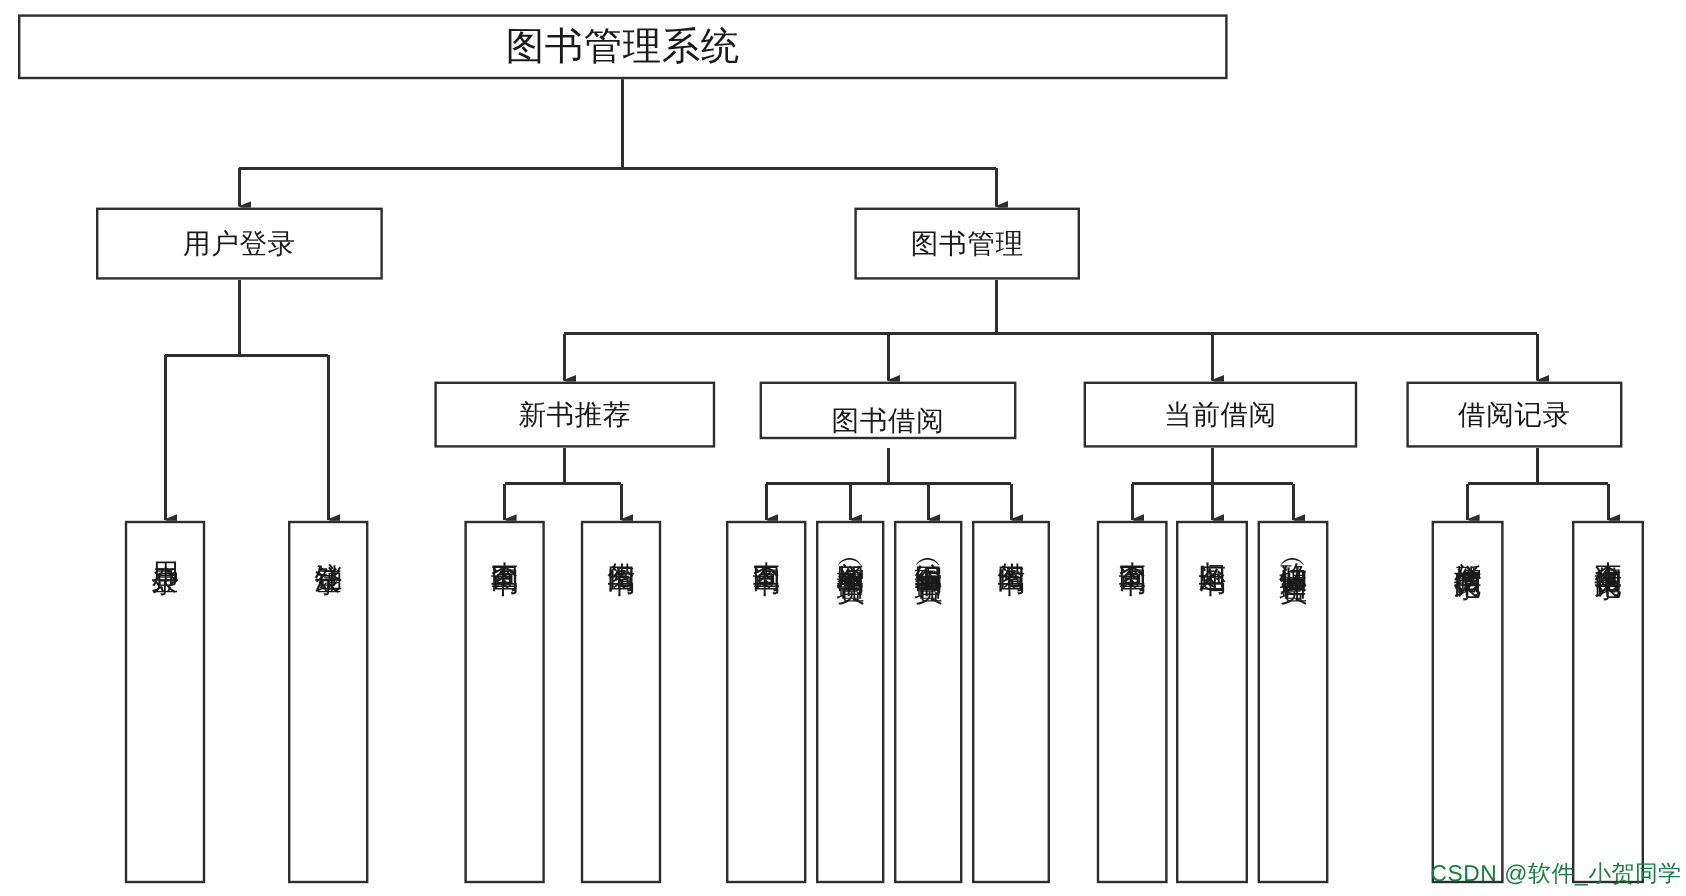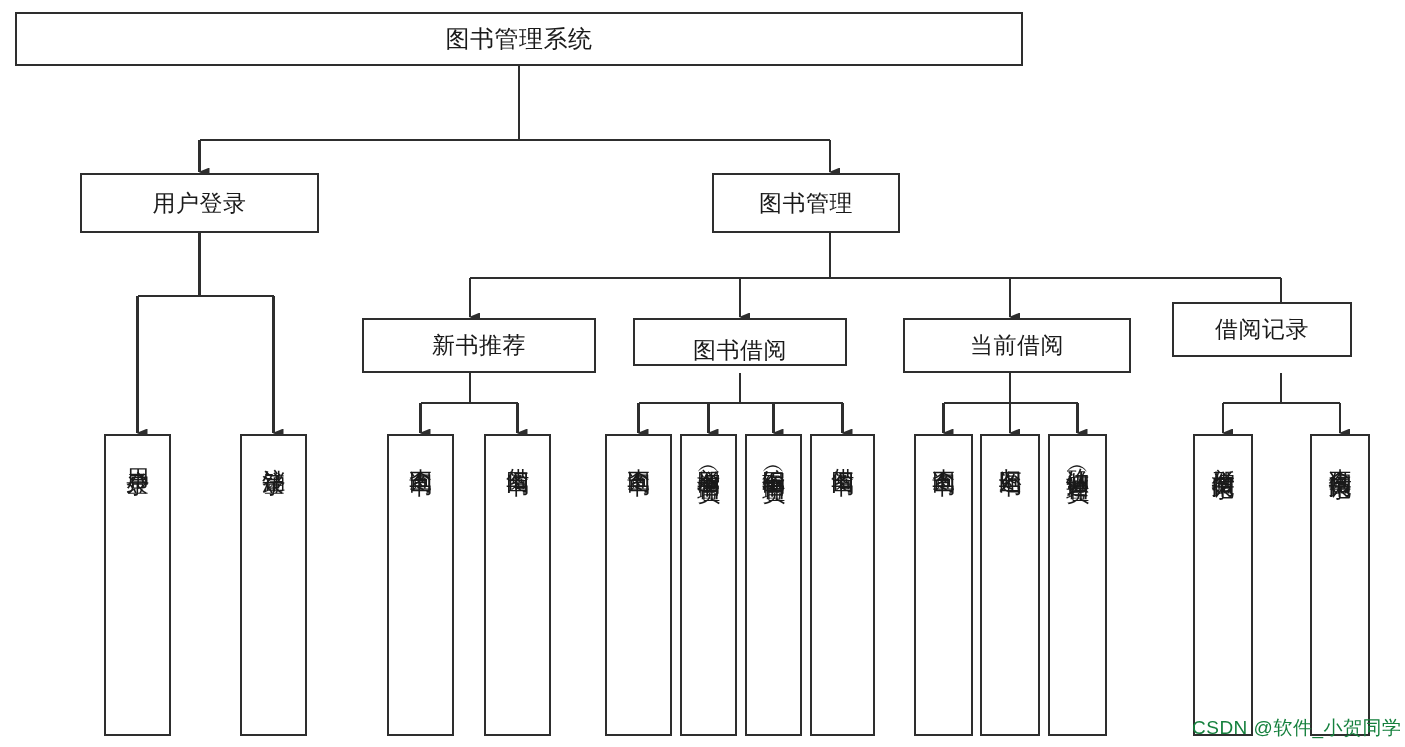--- a/index.html
+++ b/index.html
@@ -41,21 +41,21 @@
     text-align: center;
     line-height: 1.22;
     white-space: nowrap;
   }
   
   .node.h .label {
     font-size: 23px;
     letter-spacing: 0.5px;
   }
   .node.root .label {
-    font-size: 24px;
+    font-size: 32px;
   }
   
   .node.v {
     align-items: flex-start;
     padding-top: 14px;
   }
   .node.v .label {
     writing-mode: vertical-rl;
     text-orientation: upright;
     font-size: 23px;
@@ -131,21 +131,21 @@
       </div>
       <div class="node h" style="left: 362px; top: 318px; width: 234px; height: 55px;">
         <span class="label">新书推荐</span>
       </div>
       <div class="node h" style="left: 633px; top: 318px; width: 214px; height: 48px; align-items: flex-end;">
         <span class="label">图书借阅</span>
       </div>
       <div class="node h" style="left: 903px; top: 318px; width: 228px; height: 55px;">
         <span class="label">当前借阅</span>
       </div>
-      <div class="node h" style="left: 1172px; top: 302px; width: 180px; height: 55px;">
+      <div class="node h" style="left: 1172px; top: 318px; width: 180px; height: 55px;">
         <span class="label">借阅记录</span>
       </div>
       <div class="node v" style="left: 104px; top: 434px; width: 67px; height: 302px;">
         <span class="label">用户登录</span>
       </div>
       <div class="node v" style="left: 240px; top: 434px; width: 67px; height: 302px;">
         <span class="label">注销登录</span>
       </div>
       <div class="node v" style="left: 387px; top: 434px; width: 67px; height: 302px;">
         <span class="label">查询图书</span>

